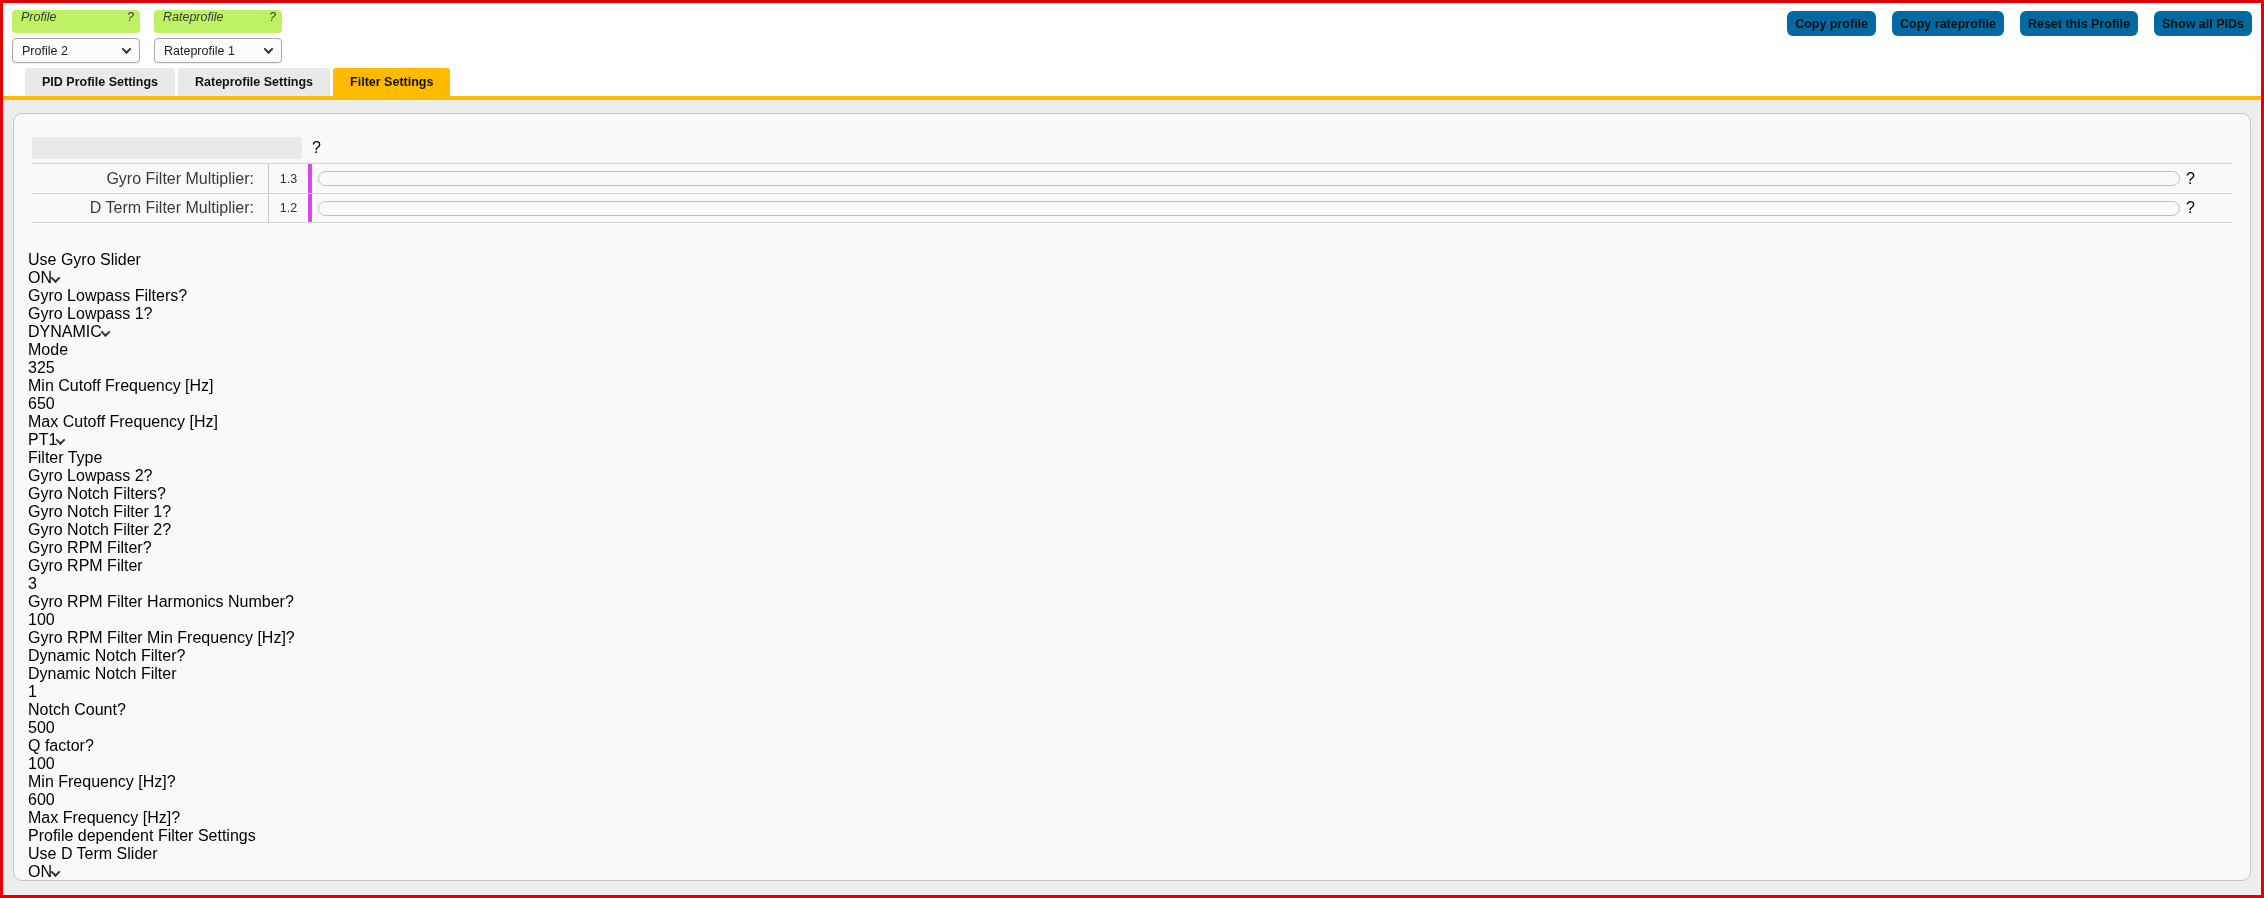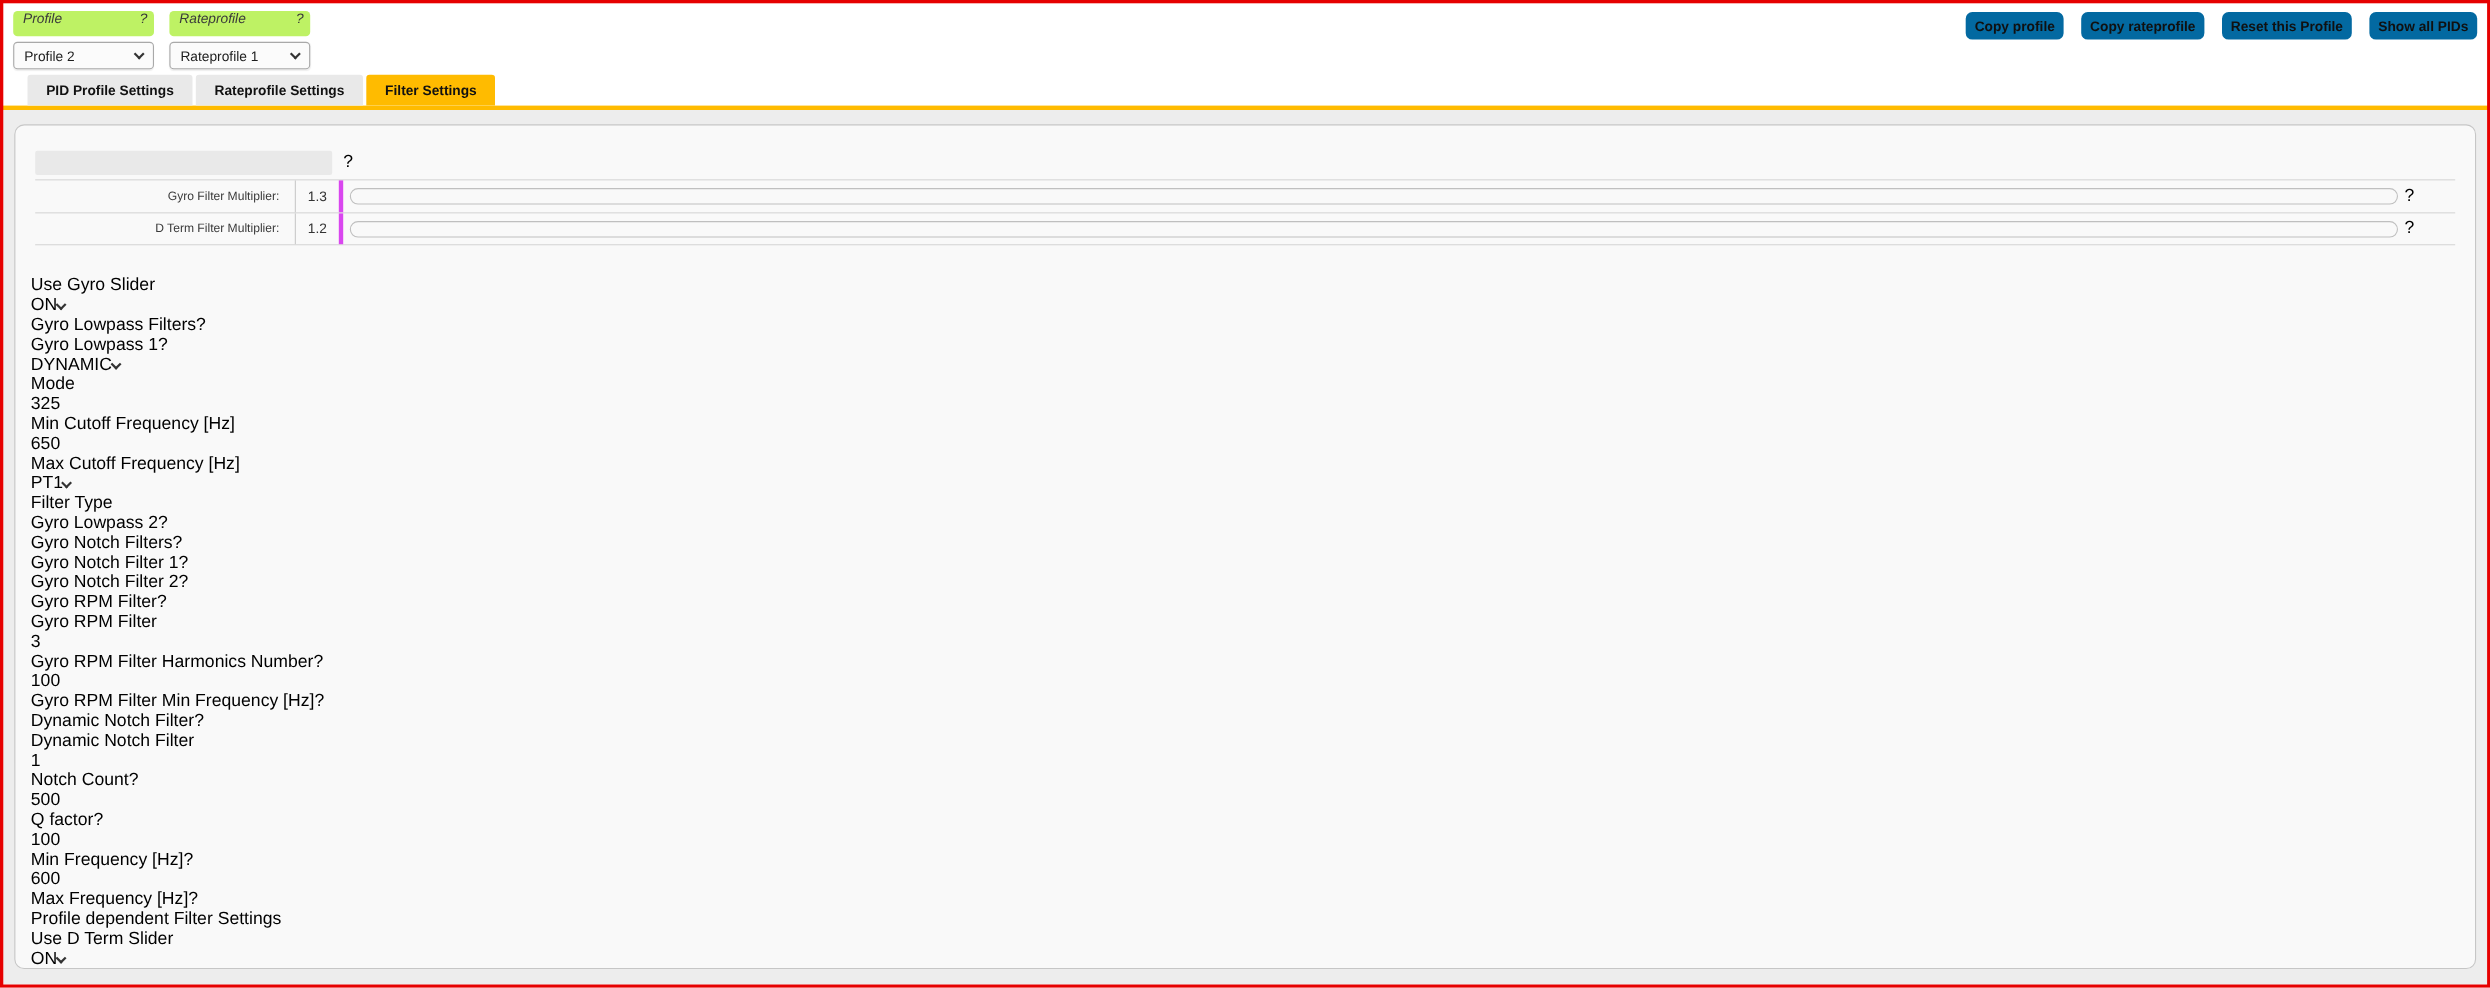--- a/index.html
+++ b/index.html
@@ -37,21 +37,21 @@
   .sl-row { display:grid; grid-template-columns:236px 44px 1fr 46px; align-items:center; height:30px; }
   .sl-row.data { border-top:1px solid #d6d6d6; }
   .sl-row.data:last-child { border-bottom:1px solid #d6d6d6; }
   .sl-header { display:grid; grid-template-columns:280px 1fr 46px; align-items:center; height:24px; margin-bottom:3px; }
   .hblock { background:#e9e9e9; height:22px; border-radius:2px; margin-right:10px; }
   .hcols { display:flex; height:22px; padding:0 6px; }
   .hcol { background:#e9e9e9; display:flex; align-items:center; justify-content:center; font-size:12.5px; color:#444; height:100%; }
   .hcol:nth-child(1){ width:30.5%; }
   .hcol:nth-child(2){ width:35.4%; border-left:1px solid #c9c9c9; }
   .hcol:nth-child(3){ width:34.1%; border-left:1px solid #c9c9c9; }
-  .sl-label { text-align:right; padding-right:14px; font-size:11px; color:#3a3a3a; }
+  .sl-label { text-align:right; padding-right:14px; font-size:16px; color:#3a3a3a; }
   .sl-value { border-left:1px solid #c9c9c9; border-right:4px solid #d946ef; height:100%; display:flex; align-items:center; justify-content:center; font-size:12.5px; color:#333; }
   .sl-trackcell { position:relative; height:100%; padding:0 6px; display:flex; align-items:center; }
   .sl-track { position:relative; height:15px; width:100%; border:1px solid #bfbfbf; border-radius:8px;
     background:linear-gradient(90deg,#e3e3e3 0%,#e0dddd 30%,#dcb2bd 52%,#de force 0; }
   .sl-track { background:linear-gradient(90deg,#e3e3e3 0%,#e0dddd 30%,#dcb2bd 52%,#de6d84 78%,#e23a5c 100%); }
   .sl-handle { position:absolute; top:50%; transform:translate(-50%,-50%); width:25px; height:25px; border-radius:50%; background:#ffc94f; box-shadow:0 1px 3px rgba(0,0,0,.3); cursor:pointer; }
   .sl-helpcell, .sl-hhelp { display:flex; justify-content:center; }
 
   
   .help { width:16px; height:16px; border-radius:50%; background:#b5b5b5; color:#fff; font-size:10.5px; font-weight:bold; display:flex; align-items:center; justify-content:center; flex:0 0 auto; cursor:pointer; }

